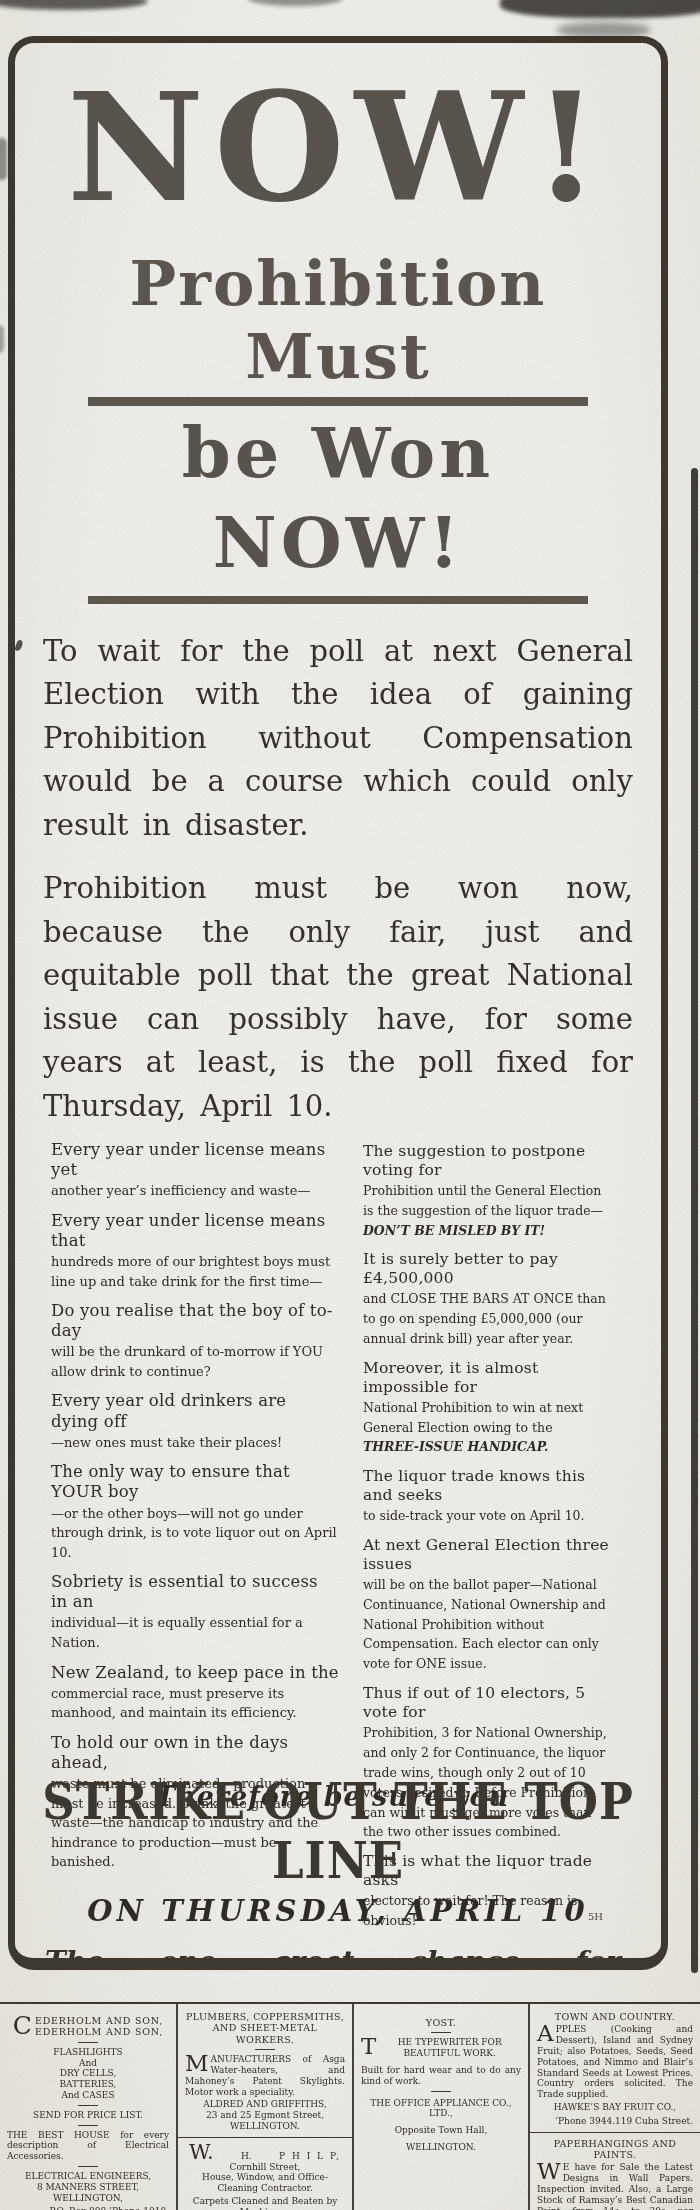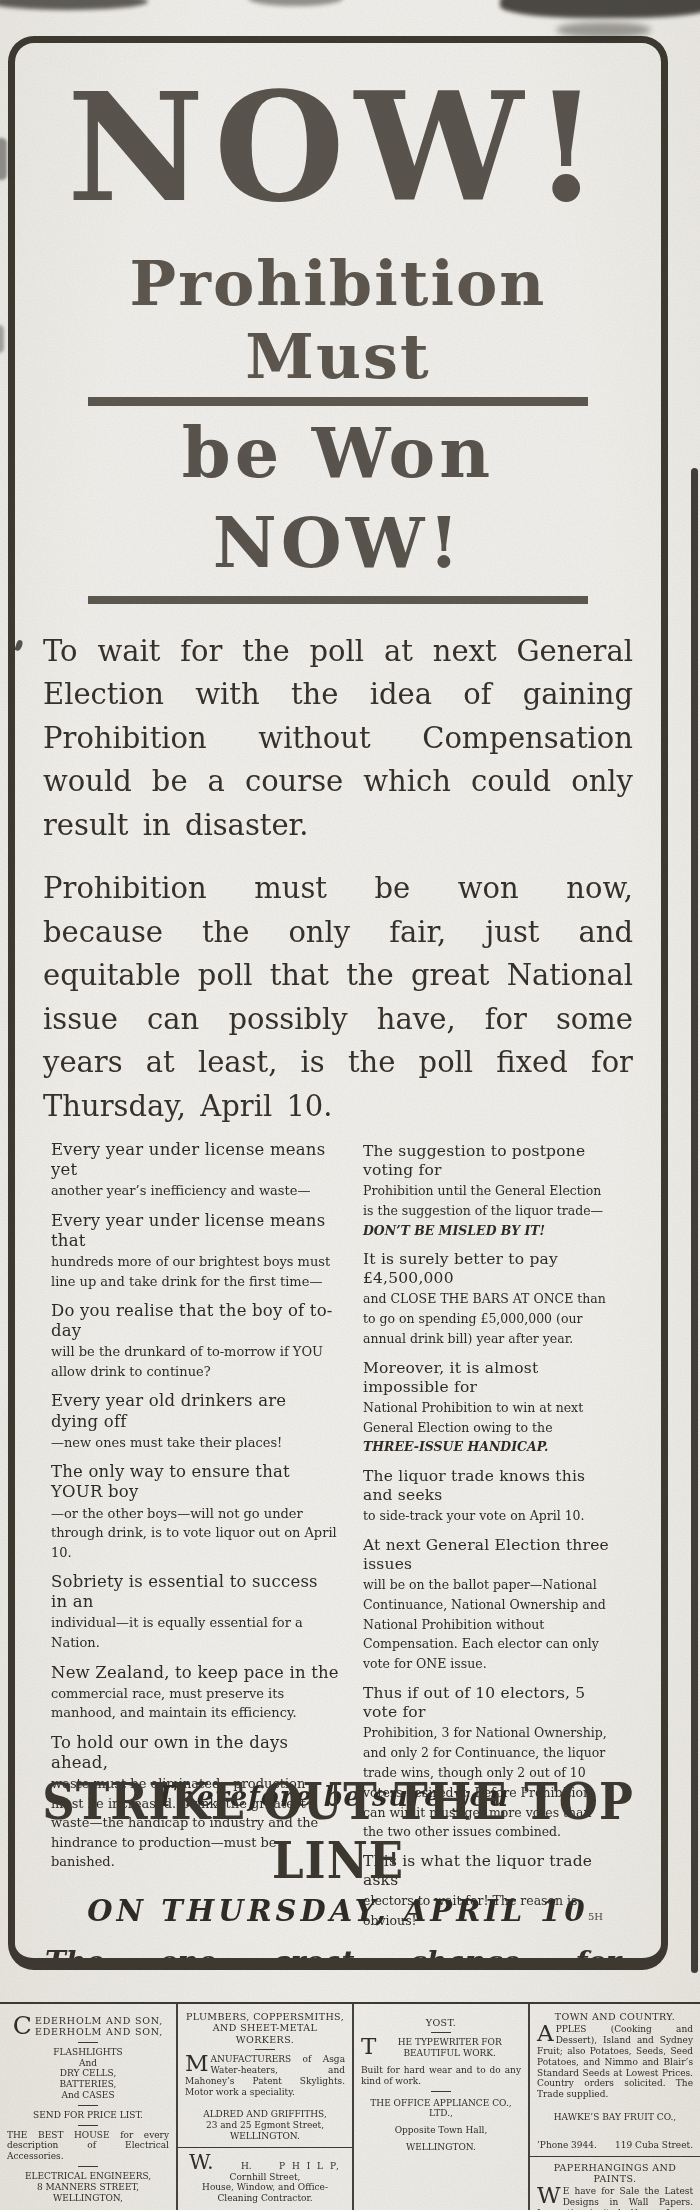--- a/index.html
+++ b/index.html
@@ -70,25 +70,25 @@
   .cl-col:last-child { width:172px; }
   .cl-header { text-align:center; font-size:9.5px; letter-spacing:.4px; margin-bottom:2px; }
   .cl-center { text-align:center; }
   .cl-just { text-align:justify; }
   .dash { width:20px; border-top:1.5px solid #3c372e; margin:4px auto; }
   .cl-hr { border-top:1.5px solid #3c372e; margin:5px -7px; }
   .dropcap { float:left; font-size:23px; line-height:19px; margin-right:2px; }
   .ced { display:flex; justify-content:center; margin-top:4px; }
   .bigC { font-size:25px; line-height:22px; margin-right:3px; }
   .ced-lines span { display:block; font-size:9.5px; letter-spacing:.8px; }
-  .cl-row { display:flex; justify-content:space-between; margin-top:17px; }
+  .cl-row { display:flex; justify-content:flex-end; margin-top:3px; }
   .philp-row { display:flex; justify-content:space-between; align-items:baseline; padding:0 4px; margin-top:4px; }
   .bigW { font-size:21px; line-height:18px; }
   .philp-name { letter-spacing:2px; }
-  .mt2 { margin-top:12px; } .mt4 { margin-top:4px; } .mt6 { margin-top:6px; }
+  .mt2 { margin-top:2px; } .mt4 { margin-top:4px; } .mt6 { margin-top:6px; }
 </style>
 </head>
 <body>
 
 <div class="page">
 
   <div class="art art-blob1"></div>
   <div class="art art-blob2"></div>
   <div class="art art-blob3"></div>
   <div class="art art-blob4"></div>

